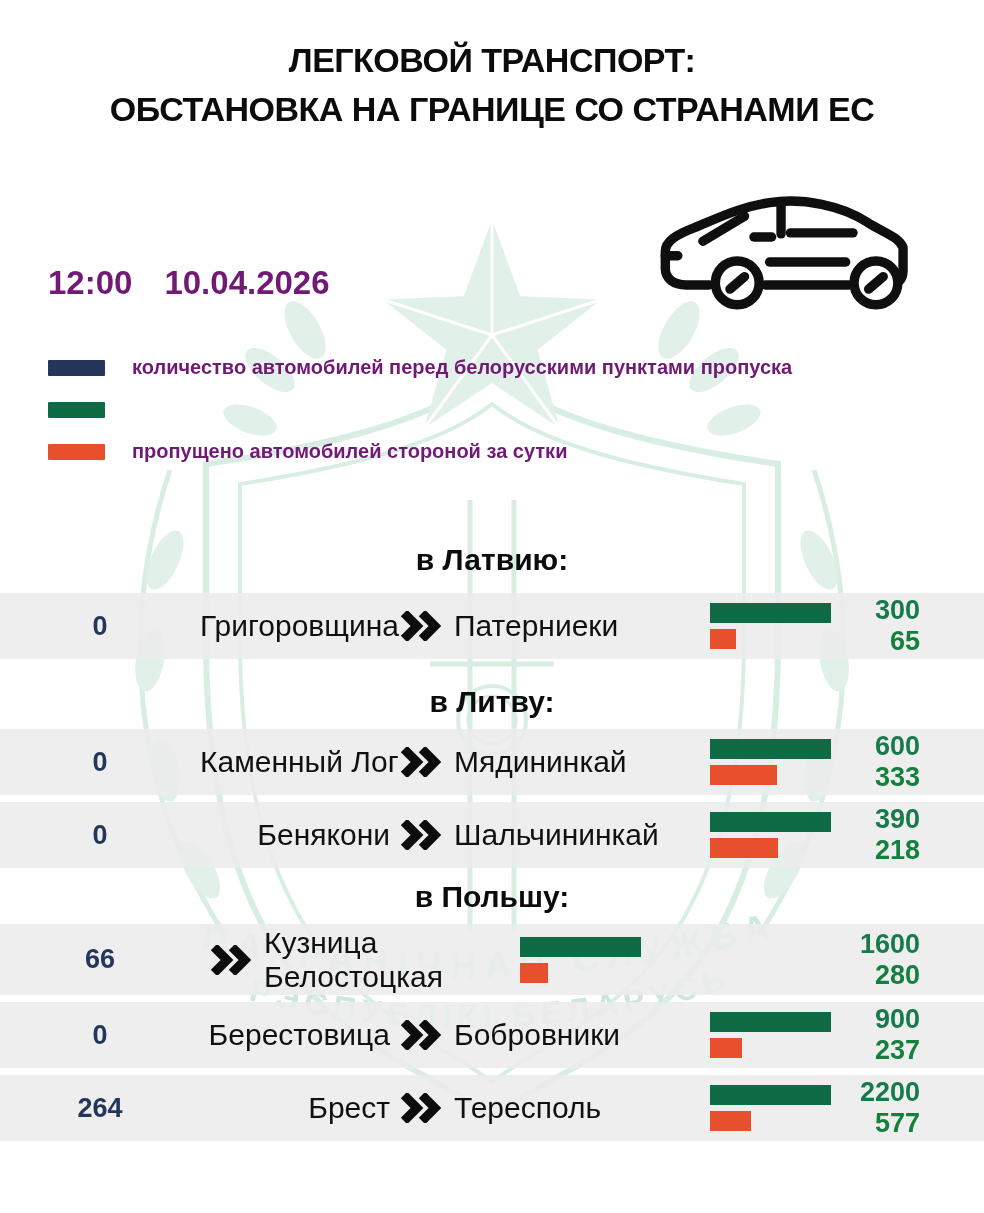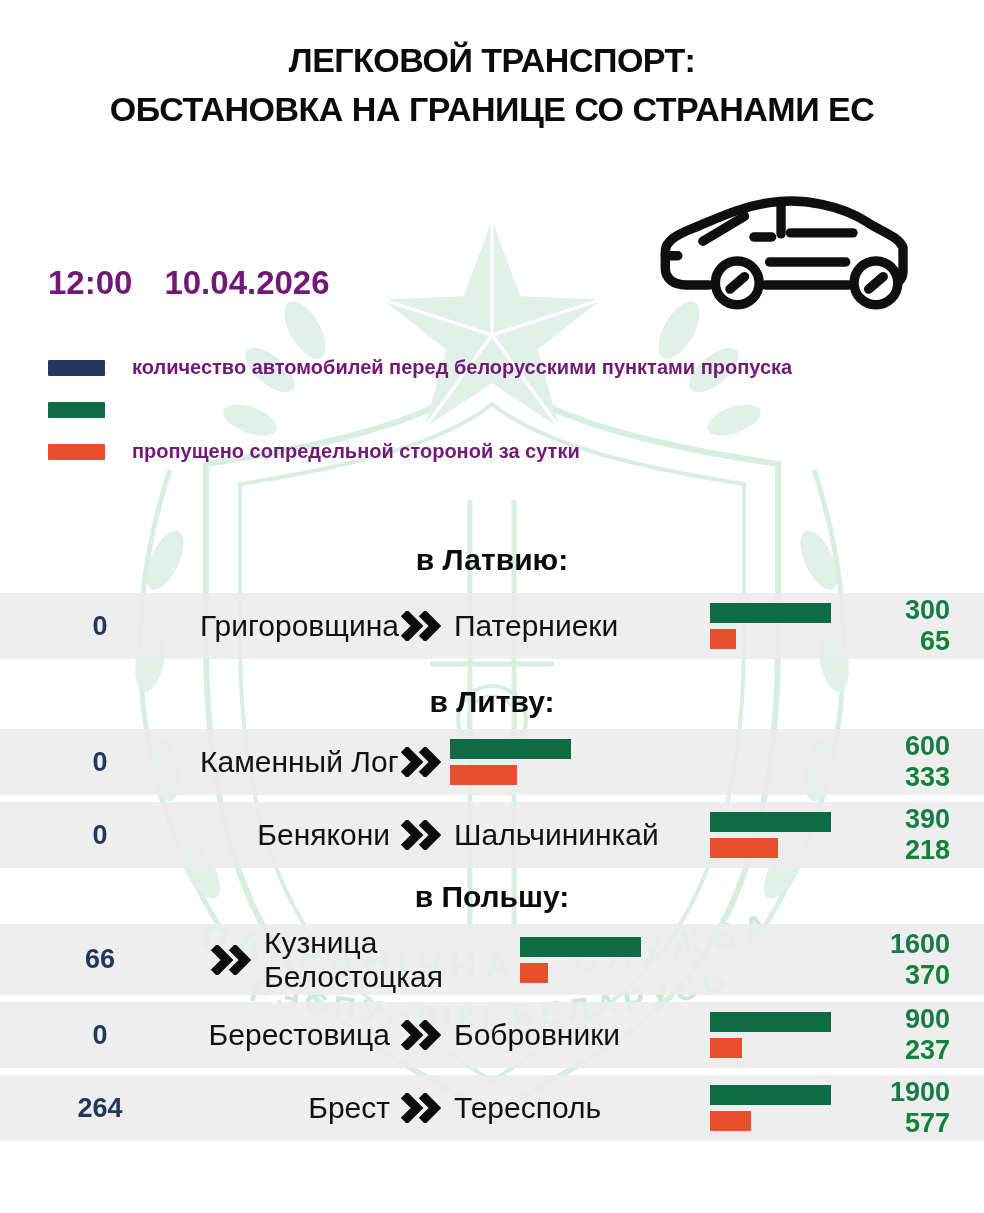--- a/index.html
+++ b/index.html
@@ -38,21 +38,21 @@
     background:rgba(236,236,236,0.88);
   }
   .queue{width:200px;text-align:center;font-size:27px;font-weight:bold;color:#24365c;flex:none;}
   .from{width:190px;text-align:right;font-size:30px;color:#101010;white-space:nowrap;flex:none;}
   .chev{width:60px;display:flex;justify-content:center;align-items:center;flex:none;}
   .to{width:260px;font-size:30px;color:#101010;line-height:1.12;padding-left:4px;box-sizing:border-box;flex:none;}
   .bars{width:131px;display:flex;flex-direction:column;gap:6px;flex:none;}
   .bar{height:20px;}
   .bar-green{background:#0e6b45;}
   .bar-orange{background:#e8502d;}
-  .vals{flex:1;text-align:right;padding-right:34px;font-size:27px;font-weight:bold;line-height:31px;}
+  .vals{flex:1;text-align:right;padding-right:64px;font-size:27px;font-weight:bold;line-height:31px;}
   .val-green{color:#177a4b;}
   .val-orange{color:#15803d;}
 </style>
 </head>
 <body>
 
 <svg class="watermark" width="984" height="1213" viewBox="0 0 984 1213" xmlns="http://www.w3.org/2000/svg">
   <g fill="none" stroke="#d9eee3" stroke-width="6">
     <path d="M492 372 C430 426 300 450 206 464 L206 640 C206 802 240 932 330 1012 C392 1066 450 1084 492 1118 C534 1084 592 1066 654 1012 C744 932 778 802 778 640 L778 464 C684 450 554 426 492 372 Z"></path>
     <path d="M492 404 C438 448 330 470 240 484 L240 640 C240 788 272 908 352 984 C406 1034 456 1054 492 1082 C528 1054 578 1034 632 984 C712 908 744 788 744 640 L744 484 C654 470 546 448 492 404 Z" stroke-width="4"></path>
@@ -134,21 +134,21 @@
   <div class="legend">
     <div class="legend-item">
       <span class="swatch" style="background: rgb(36, 54, 92);"></span>
       <span class="legend-label">количество автомобилей перед белорусскими пунктами пропуска</span>
     </div>
     <div class="legend-item">
       <span class="swatch" style="background: rgb(14, 107, 69);"></span>
     </div>
     <div class="legend-item">
       <span class="swatch" style="background: rgb(232, 80, 45);"></span>
-      <span class="legend-label">пропущено сопредельной стороной за сутки</span>
+      <span class="legend-label">пропущено автомобилей стороной за сутки</span>
     </div>
   </div>
 
   <div class="sections">
       <h2 class="section-header">в Латвию:</h2>
       <div class="rowgroup">
   <div class="row">
     <div class="queue">0</div>
     <div class="from">Григоровщина</div>
     <div class="chev">
@@ -176,20 +176,21 @@
     <div class="queue">0</div>
     <div class="from">Каменный Лог</div>
     <div class="chev">
       <svg width="42" height="30" viewBox="0 0 42 30">
         <g fill="none" stroke="#0d0d0d" stroke-width="9">
           <path d="M5 2 L18 15 L5 28"></path>
           <path d="M23 2 L36 15 L23 28"></path>
         </g>
       </svg>
     </div>
+    <div class="to">Мядининкай</div>
     <div class="bars">
       <div class="bar bar-green" style="width: 121px;"></div>
       <div class="bar bar-orange" style="width: 67px;"></div>
     </div>
     <div class="vals">
       <div class="val-green">600</div>
       <div class="val-orange">333</div>
     </div>
   </div>
 
@@ -227,21 +228,21 @@
         </g>
       </svg>
     </div>
     <div class="to">Кузница Белостоцкая</div>
     <div class="bars">
       <div class="bar bar-green" style="width: 121px;"></div>
       <div class="bar bar-orange" style="width: 28px;"></div>
     </div>
     <div class="vals">
       <div class="val-green">1600</div>
-      <div class="val-orange">370</div>
+      <div class="val-orange">280</div>
     </div>
   </div>
 
   <div class="row">
     <div class="queue">0</div>
     <div class="from">Берестовица</div>
     <div class="chev">
       <svg width="42" height="30" viewBox="0 0 42 30">
         <g fill="none" stroke="#0d0d0d" stroke-width="9">
           <path d="M5 2 L18 15 L5 28"></path>
@@ -270,19 +271,19 @@
           <path d="M23 2 L36 15 L23 28"></path>
         </g>
       </svg>
     </div>
     <div class="to">Тересполь</div>
     <div class="bars">
       <div class="bar bar-green" style="width: 121px;"></div>
       <div class="bar bar-orange" style="width: 41px;"></div>
     </div>
     <div class="vals">
-      <div class="val-green">1900</div>
+      <div class="val-green">2200</div>
       <div class="val-orange">577</div>
     </div>
   </div>
 </div>
     </div>
 </div>
 
 </body></html>

